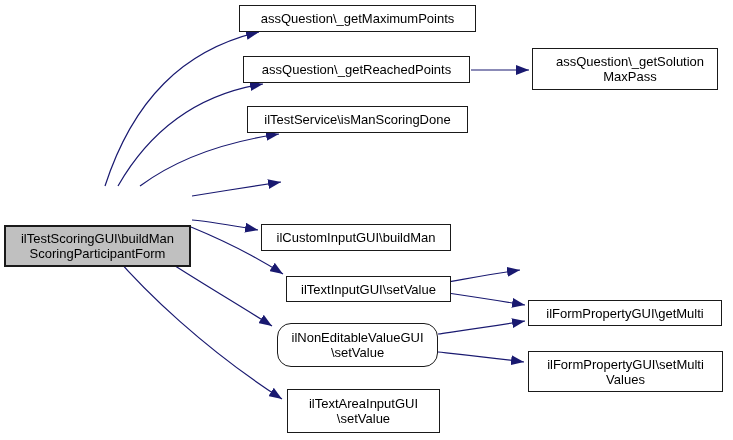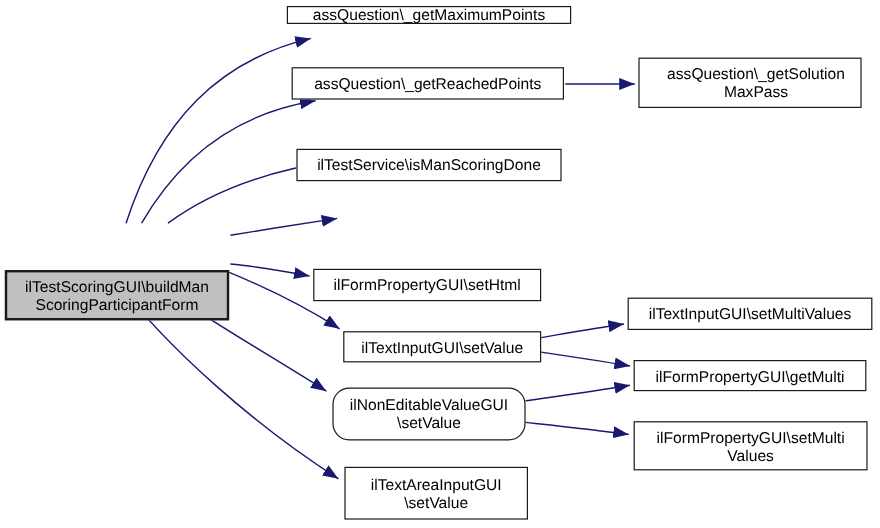--- a/index.html
+++ b/index.html
@@ -66,29 +66,28 @@
         <path d="M471,70 L529,70" class="edge" marker-end="url(#arrowhead)"></path>
         <path d="M441,283 C465,279 492,274 520,270" class="edge" marker-end="url(#arrowhead)"></path>
         <path d="M441,292 C468,296 495,300 525,305" class="edge" marker-end="url(#arrowhead)"></path>
         <path d="M438,334 C466,330 495,326 525,321" class="edge" marker-end="url(#arrowhead)"></path>
         <path d="M438,352 C466,355 495,358 524,362" class="edge" marker-end="url(#arrowhead)"></path>
       </g>
   </svg>
   <div class="node-layer" id="node-layer">
       <div class="node root" style="left: 4px; top: 186px; width: 187px; height: 42px;">ilTestScoringGUI\buildMan
 ScoringParticipantForm</div>
-      <div class="node" style="left: 239px; top: 5px; width: 237px; height: 15px;">assQuestion\_getMaximumPoints</div>
+      <div class="node" style="left: 239px; top: 5px; width: 237px; height: 27px;">assQuestion\_getMaximumPoints</div>
       <div class="node" style="left: 243px; top: 56px; width: 227px; height: 27px;">assQuestion\_getReachedPoints</div>
       <div class="node" style="left: 532px; top: 48px; width: 186px; height: 42px; padding-left: 10px;">assQuestion\_getSolution
 MaxPass</div>
-      <div class="node" style="left: 247px; top: 124px; width: 221px; height: 27px;">ilTestService\isManScoringDone</div>
-      <div class="node" style="left: 261px; top: 224px; width: 190px; height: 27px;">ilFormPropertyGUI\setHtml</div>
+      <div class="node" style="left: 247px; top: 106px; width: 221px; height: 27px;">ilTestService\isManScoringDone</div>
+      <div class="node" style="left: 261px; top: 224px; width: 190px; height: 27px;">ilCustomInputGUI\buildMan</div>
       <div class="node" style="left: 286px; top: 276px; width: 165px; height: 26px;">ilTextInputGUI\setValue</div>
       <div class="node" style="left: 277px; top: 323px; width: 161px; height: 44px; border-radius: 14px;">ilNonEditableValueGUI
 \setValue</div>
       <div class="node" style="left: 287px; top: 389px; width: 153px; height: 44px;">ilTextAreaInputGUI
 \setValue</div>
-      <div class="node" style="left: 523px; top: 248px; width: 204px; height: 27px;">ilTextInputGUI\setMultiValues</div>
       <div class="node" style="left: 528px; top: 300px; width: 194px; height: 26px;">ilFormPropertyGUI\getMulti</div>
       <div class="node" style="left: 528px; top: 351px; width: 195px; height: 41px;">ilFormPropertyGUI\setMulti
 Values</div>
     </div>
 </div>
 
 </body></html>

